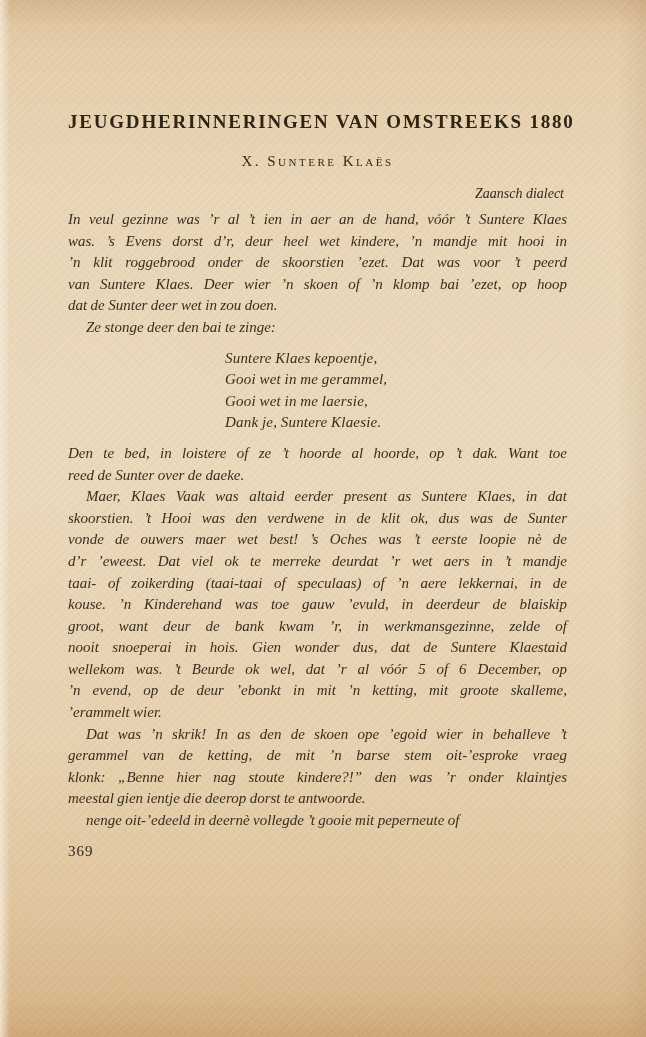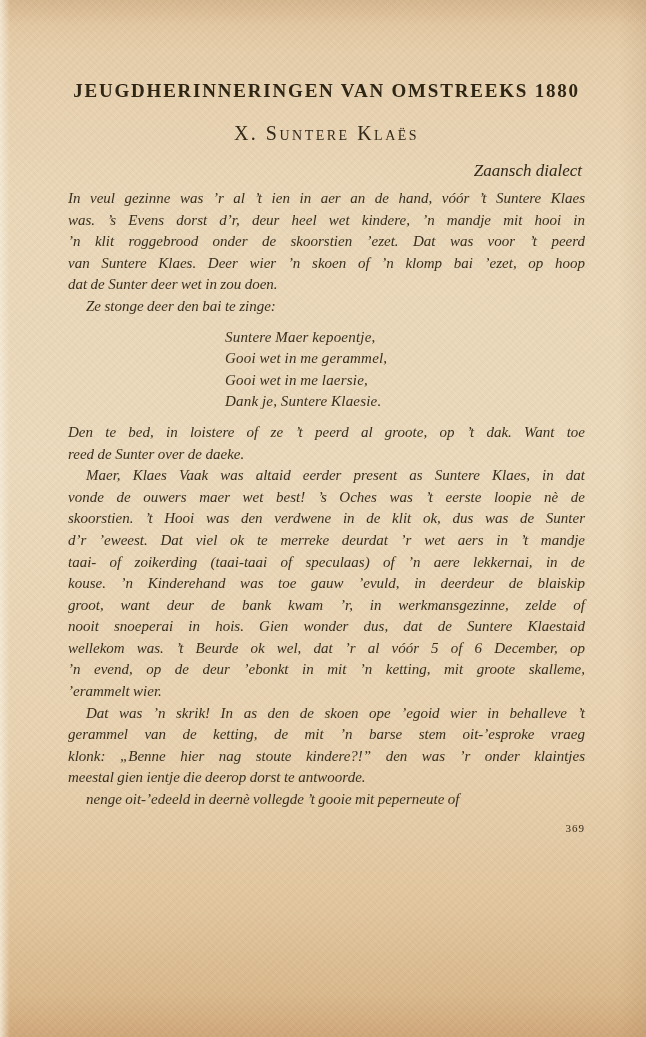--- a/index.html
+++ b/index.html
@@ -30,45 +30,46 @@
     inset: 0;
     pointer-events: none;
     background:
       repeating-linear-gradient(45deg,
         rgba(255,255,255,0.025) 0 2px, rgba(125,95,55,0.025) 2px 4px),
       repeating-linear-gradient(-45deg,
         rgba(255,255,255,0.02) 0 3px, rgba(125,95,55,0.02) 3px 6px);
   }
   .content {
     position: relative;
-    padding: 80px 61px 0 68px;
+    padding: 80px 79px 0 68px;
+    margin-top: 31px;
   }
   .title {
     margin: 0 0 20px 0;
     text-align: center;
     font-size: 19px;
     font-weight: bold;
     letter-spacing: 1.8px;
     color: #2e2514;
     white-space: nowrap;
   }
   .chapter {
     margin: 0 0 16px 0;
     text-align: center;
-    font-size: 20px;
+    font-size: 15px;
     font-weight: normal;
     font-variant: small-caps;
     letter-spacing: 2.5px;
     color: #33291a;
   }
   .dialect {
     margin: 0 3px 7px 0;
     text-align: right;
     font-style: italic;
-    font-size: 17px;
+    font-size: 14px;
     color: #33291a;
   }
   .body-text {
     font-size: 15px;
     line-height: 21.6px;
     word-spacing: -0.3px;
   }
   .para { margin: 0; font-style: italic; }
   .para.indent .line:first-child { text-indent: 18px; }
   .line {
@@ -78,22 +79,22 @@
     text-align: justify;
     text-align-last: justify;
   }
   .poem {
     margin: 9px 0 9px 157px;
     font-style: italic;
   }
   .poem .line { letter-spacing: 0.2px; }
   .page-number {
     margin-top: 11px;
-    text-align: right;
-    font-size: 11px;
+    text-align: left;
+    font-size: 15px;
     letter-spacing: 1px;
     color: #33291a;
   }
 </style>
 </head>
 <body>
 
 <div class="page">
   <div class="content">
     <h1 class="title">JEUGDHERINNERINGEN VAN OMSTREEKS 1880</h1>
@@ -104,33 +105,33 @@
           <div class="line fill">In veul gezinne was ’r al ’t ien in aer an de hand, vóór ’t Suntere Klaes</div>
           <div class="line fill">was. ’s Evens dorst d’r, deur heel wet kindere, ’n mandje mit hooi in</div>
           <div class="line fill">’n klit roggebrood onder de skoorstien ’ezet. Dat was voor ’t peerd</div>
           <div class="line fill">van Suntere Klaes. Deer wier ’n skoen of ’n klomp bai ’ezet, op hoop</div>
           <div class="line">dat de Sunter deer wet in zou doen.</div>
         </div>
         <div class="para indent">
           <div class="line">Ze stonge deer den bai te zinge:</div>
         </div>
         <div class="para poem">
-          <div class="line">Suntere Maer kepoentje,</div>
+          <div class="line">Suntere Klaes kepoentje,</div>
           <div class="line">Gooi wet in me gerammel,</div>
           <div class="line">Gooi wet in me laersie,</div>
           <div class="line">Dank je, Suntere Klaesie.</div>
         </div>
         <div class="para">
-          <div class="line fill">Den te bed, in loistere of ze ’t peerd al groote, op ’t dak. Want toe</div>
+          <div class="line fill">Den te bed, in loistere of ze ’t hoorde al hoorde, op ’t dak. Want toe</div>
           <div class="line">reed de Sunter over de daeke.</div>
         </div>
         <div class="para indent">
           <div class="line fill">Maer, Klaes Vaak was altaid eerder present as Suntere Klaes, in dat</div>
+          <div class="line fill">skoorstien. ’t Hooi was den verdwene in de klit ok, dus was de Sunter</div>
           <div class="line fill">vonde de ouwers maer wet best! ’s Oches was ’t eerste loopie nè de</div>
-          <div class="line fill">skoorstien. ’t Hooi was den verdwene in de klit ok, dus was de Sunter</div>
           <div class="line fill">d’r ’eweest. Dat viel ok te merreke deurdat ’r wet aers in ’t mandje</div>
           <div class="line fill">taai- of zoikerding (taai-taai of speculaas) of ’n aere lekkernai, in de</div>
           <div class="line fill">kouse. ’n Kinderehand was toe gauw ’evuld, in deerdeur de blaiskip</div>
           <div class="line fill">groot, want deur de bank kwam ’r, in werkmansgezinne, zelde of</div>
           <div class="line fill">nooit snoeperai in hois. Gien wonder dus, dat de Suntere Klaestaid</div>
           <div class="line fill">wellekom was. ’t Beurde ok wel, dat ’r al vóór 5 of 6 December, op</div>
           <div class="line fill">’n evend, op de deur ’ebonkt in mit ’n ketting, mit groote skalleme,</div>
           <div class="line">’erammelt wier.</div>
         </div>
         <div class="para indent">

